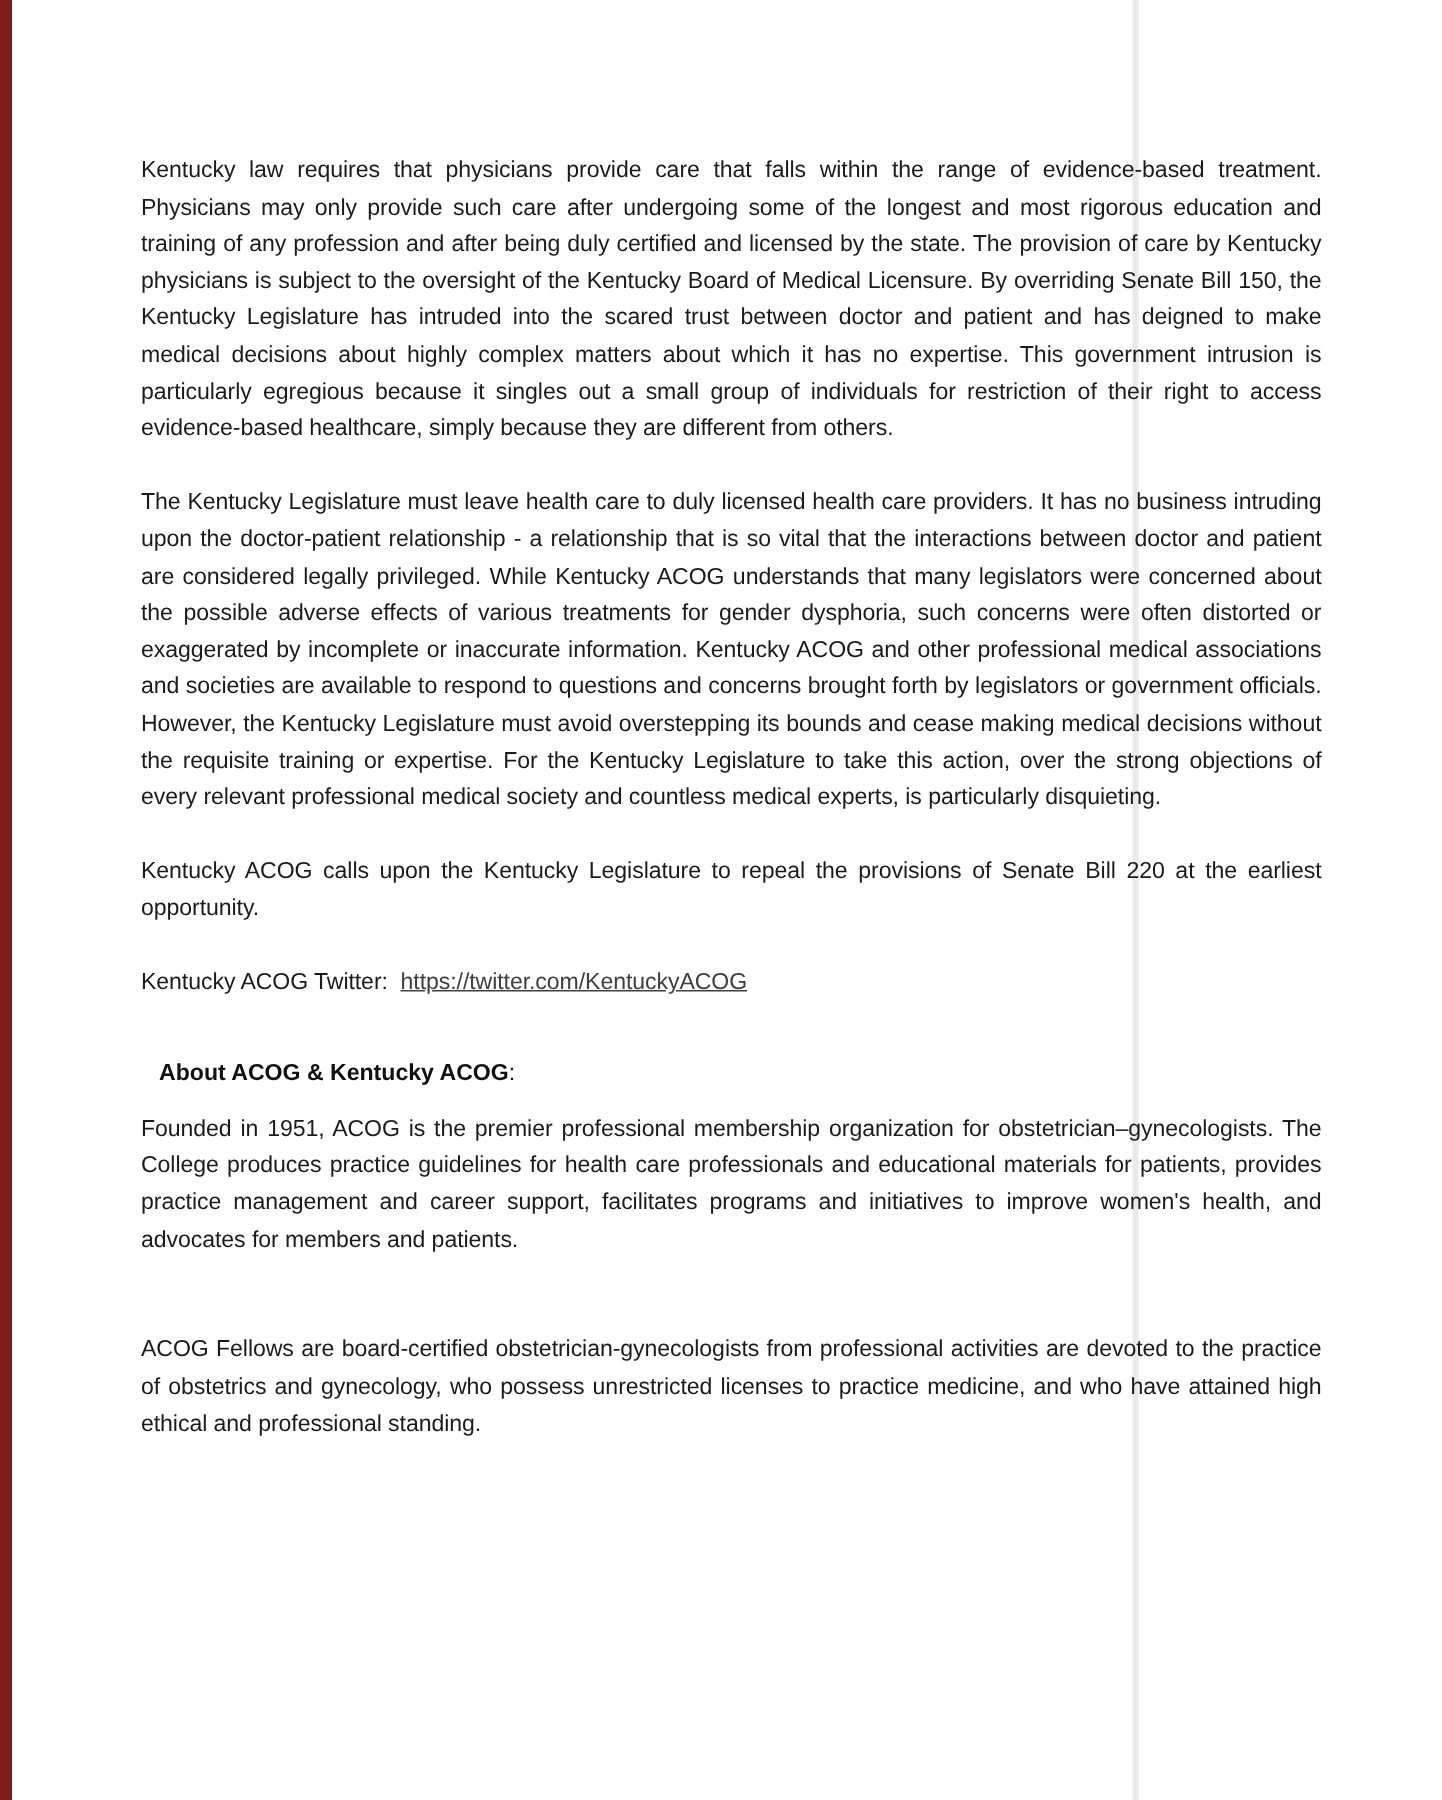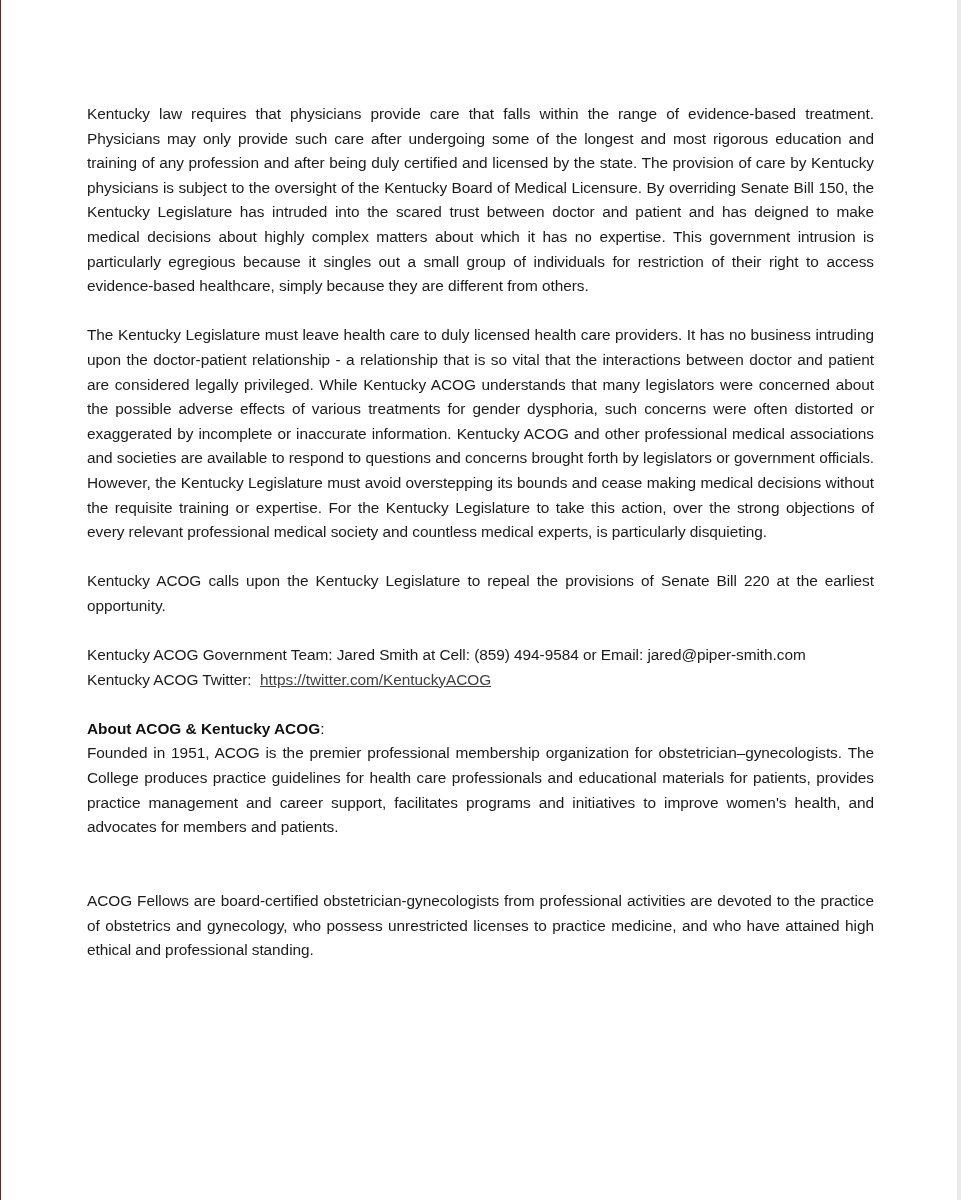--- a/index.html
+++ b/index.html
@@ -8,25 +8,25 @@
     background: #ffffff;
   }
   body {
     width: 961px;
     height: 1200px;
     font-family: "Liberation Sans", sans-serif;
     overflow: hidden;
   }
   #page {
     position: relative;
-    width: 961px;
+    width: 759px;
     height: 1200px;
     background: #ffffff;
     box-sizing: border-box;
-    border-left: 1px solid #7f1d1d;
+    border-left: 8px solid #7f1d1d;
     border-right: 4px solid #e9eaec;
   }
   #page-inner {
     position: absolute;
     left: 86px;
     top: 102px;
     width: 787px;
   }
   .para {
     font-size: 15.4px;
@@ -41,21 +41,21 @@
   .para.left {
     text-align: left;
   }
   .gap {
     height: 24.6px;
   }
   .heading {
     font-size: 15.4px;
     line-height: 24.6px;
     color: #111111;
-    margin: 0;
+    margin: 12px;
     font-weight: bold;
     text-align: left;
   }
   .heading .colon {
     font-weight: normal;
   }
   a.doclink {
     color: #404040;
     text-decoration: underline;
     text-underline-offset: 1px;
@@ -72,21 +72,20 @@
     <div class="gap"></div>
 
     <p class="para">The Kentucky Legislature must leave health care to duly licensed health care providers.  It has no business intruding upon the doctor-patient relationship - a relationship that is so vital that the interactions between doctor and patient are considered legally privileged.  While Kentucky ACOG understands that many legislators were concerned about the possible adverse effects of various treatments for gender dysphoria, such concerns were often distorted or exaggerated by incomplete or inaccurate information. Kentucky ACOG and other professional medical associations and societies are available to respond to questions and concerns brought forth by legislators or government officials.  However, the Kentucky Legislature must avoid overstepping its bounds and cease making medical decisions without the requisite training or expertise.   For the Kentucky Legislature to take this action, over the strong objections of every relevant professional medical society and countless medical experts, is particularly disquieting.</p>
 
     <div class="gap"></div>
 
     <p class="para">Kentucky ACOG calls upon the Kentucky Legislature to repeal the provisions of Senate Bill 220 at the earliest opportunity.</p>
 
     <div class="gap"></div>
 
-    <p class="para left">Kentucky ACOG Government Team: Jared Smith at Cell: (859) 494-9584 or Email: jared@piper-smith.com</p>
 
     <p class="para left"><span>Kentucky ACOG Twitter:</span>&nbsp;&nbsp;<a class="doclink" href="#">https://twitter.com/KentuckyACOG</a></p>
 
     <div class="gap"></div>
 
     <p class="heading"><span>About ACOG &amp; Kentucky ACOG</span><span class="colon">:</span></p>
 
     <p class="para">Founded in 1951, ACOG is the premier professional membership organization for obstetrician–gynecologists. The College produces practice guidelines for health care professionals and educational materials for patients, provides practice management and career support, facilitates programs and initiatives to improve women's health, and advocates for members and patients.</p>
 
     <div class="gap"></div>

